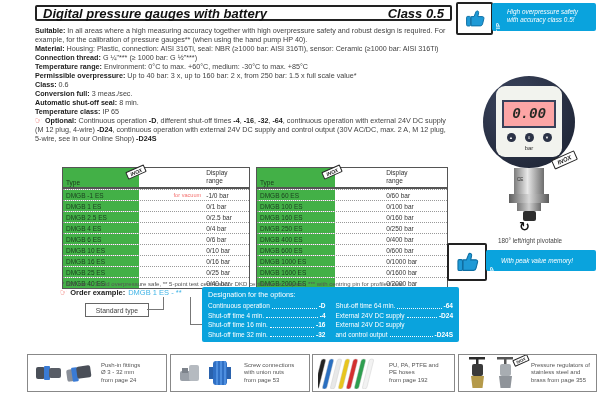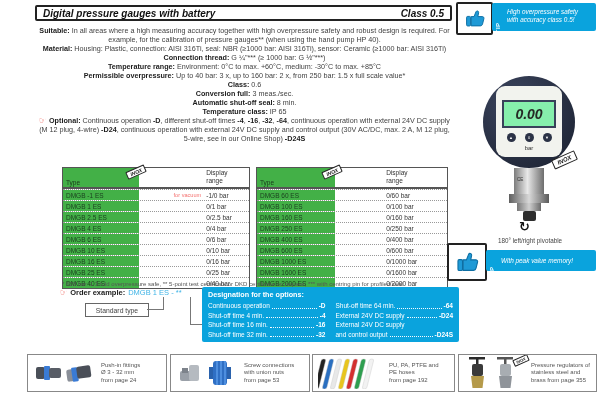--- a/index.html
+++ b/index.html
@@ -2,33 +2,33 @@
 <html><head>
 <meta charset="utf-8">
 <style>
   html,body{margin:0;padding:0;}
   body{width:600px;height:406px;background:#fff;position:relative;overflow:hidden;
        font-family:"Liberation Sans",sans-serif;color:#3a3a3a;}
   .abs{position:absolute;}
   
   .title-box{left:35px;top:5px;width:417px;height:16px;border:2px solid #222;border-radius:2px;
     display:flex;justify-content:space-between;align-items:center;padding:0 6px;box-sizing:border-box;}
-  .title-box .t{font-size:10px;font-weight:bold;font-style:italic;color:#111;}
+  .title-box .t{font-size:13px;font-weight:bold;font-style:italic;color:#111;}
   .thumb-box{border:2px solid #222;background:#fff;border-radius:2px;display:flex;align-items:center;justify-content:center;}
   .thumb1{left:456px;top:2px;width:33px;height:29px;}
   .thumb2{left:447px;top:243px;width:36px;height:34px;}
   .tipbox{background:#0aa3dd;border-radius:2px;color:#fff;box-sizing:border-box;}
   .tip1{left:492px;top:3px;width:104px;height:28px;}
   .tip2{left:486px;top:250px;width:110px;height:21px;}
   .tip-vert{position:absolute;left:3px;top:50%;transform:translateY(-50%) ;writing-mode:vertical-rl;
     text-orientation:mixed;rotate:180deg;font-size:6px;font-weight:bold;letter-spacing:.5px;}
   .tip-text{margin-left:15px;font-style:italic;font-size:6.4px;line-height:8px;padding-top:5px;}
   .tip2 .tip-text{padding-top:7px;}
   
-  .specs{left:35px;top:26px;width:419px;font-size:7.2px;line-height:9px;color:#3f3f3f;text-align:center;}
+  .specs{left:35px;top:26px;width:419px;font-size:7.2px;line-height:9px;color:#3f3f3f;}
   .spec b{color:#1c1c1c;}
   .hand{color:#e8392e;font-weight:bold;font-family:"DejaVu Sans",sans-serif;font-size:8px;}
   
   .ptable{top:167px;background:#fff;border:1.5px solid #555;box-sizing:border-box;font-size:6.5px;}
   .t1{left:62px;width:188px;}
   .t2{left:256px;width:192px;}
   .thead{height:19px;border-bottom:2px solid #555;position:relative;}
   .green{background:#43b047;}
   .thead .gcell{position:absolute;left:0;top:0;bottom:0;width:41%;}
   .thead .type-lbl{position:absolute;left:3px;bottom:1px;color:#17381a;}
@@ -49,33 +49,33 @@
   
   .order{left:60px;top:288px;font-size:7.5px;display:flex;align-items:center;gap:3px;}
   .order b{color:#1c1c1c;}
   .order .val{color:#3fb4e6;}
   .std-box{left:85px;top:303px;width:62px;height:12px;border:1px solid #666;font-size:6.8px;
     color:#444;display:flex;align-items:center;justify-content:center;}
   .conn1{left:147px;top:297px;width:16px;height:12px;border-right:1px solid #777;border-bottom:1px solid #777;}
   .conn2{left:190px;top:297px;width:12px;height:27px;border-left:1px solid #777;border-bottom:1px solid #777;}
   .opt-box{left:202px;top:287px;width:257px;height:55px;background:#0aa3dd;border-radius:2px;
     padding:3px 6px;box-sizing:border-box;color:#fff;}
-  .opt-title{font-size:7.2px;font-weight:bold;margin-bottom:2px;}
+  .opt-title{font-size:7.2px;font-weight:normal;margin-bottom:2px;}
   .opt-cols{display:flex;gap:10px;}
   .opt-col{flex:1;}
   .opt-row{display:flex;font-size:6.5px;line-height:9.6px;align-items:flex-end;}
   .opt-dots{flex:1;border-bottom:1px dotted rgba(255,255,255,.95);margin:0 2px 2px 2px;}
   .opt-code{font-weight:bold;}
   
   .gauge{left:473px;top:73px;width:115px;height:170px;}
   .g-circle{position:absolute;left:10px;top:3px;width:92px;height:92px;border-radius:50%;
     background:radial-gradient(circle at 35% 30%,#3d4660,#242b3d 68%,#1b2130);}
   .g-face{position:absolute;left:23px;top:13px;width:66px;height:71px;background:#f2f3ee;border-radius:9px;}
-  .g-lcd{position:absolute;left:29px;top:27px;width:54px;height:28px;background:#86efac;border:2px solid #39415a;
-    display:flex;align-items:center;justify-content:center;font-family:Liberation Sans, sans-serif;
+  .g-lcd{position:absolute;left:29px;top:27px;width:54px;height:28px;background:#fca5a5;border:2px solid #39415a;
+    display:flex;align-items:center;justify-content:center;font-family:Liberation Mono, monospace;
     font-weight:bold;font-style:italic;font-size:14px;color:#252a25;box-sizing:border-box;}
   .g-btns{position:absolute;left:29px;top:60px;width:54px;display:flex;justify-content:space-around;}
   .g-btn{width:9px;height:9px;border-radius:50%;background:#2b3246;color:#fff;font-size:4px;
     display:flex;align-items:center;justify-content:center;}
   .g-unit{position:absolute;left:29px;top:72px;width:54px;text-align:center;font-size:6px;color:#333;}
   .g-stem{position:absolute;left:41px;top:95px;width:30px;height:26px;
     background:linear-gradient(90deg,#7c7c7c,#e8e8e8 45%,#6d6d6d);}
   .g-ce{position:absolute;left:44px;top:104px;font-size:4.5px;color:#333;}
   .g-hex{position:absolute;left:36px;top:121px;width:40px;height:9px;
     background:linear-gradient(90deg,#5f5f5f,#d8d8d8 50%,#5a5a5a);}

